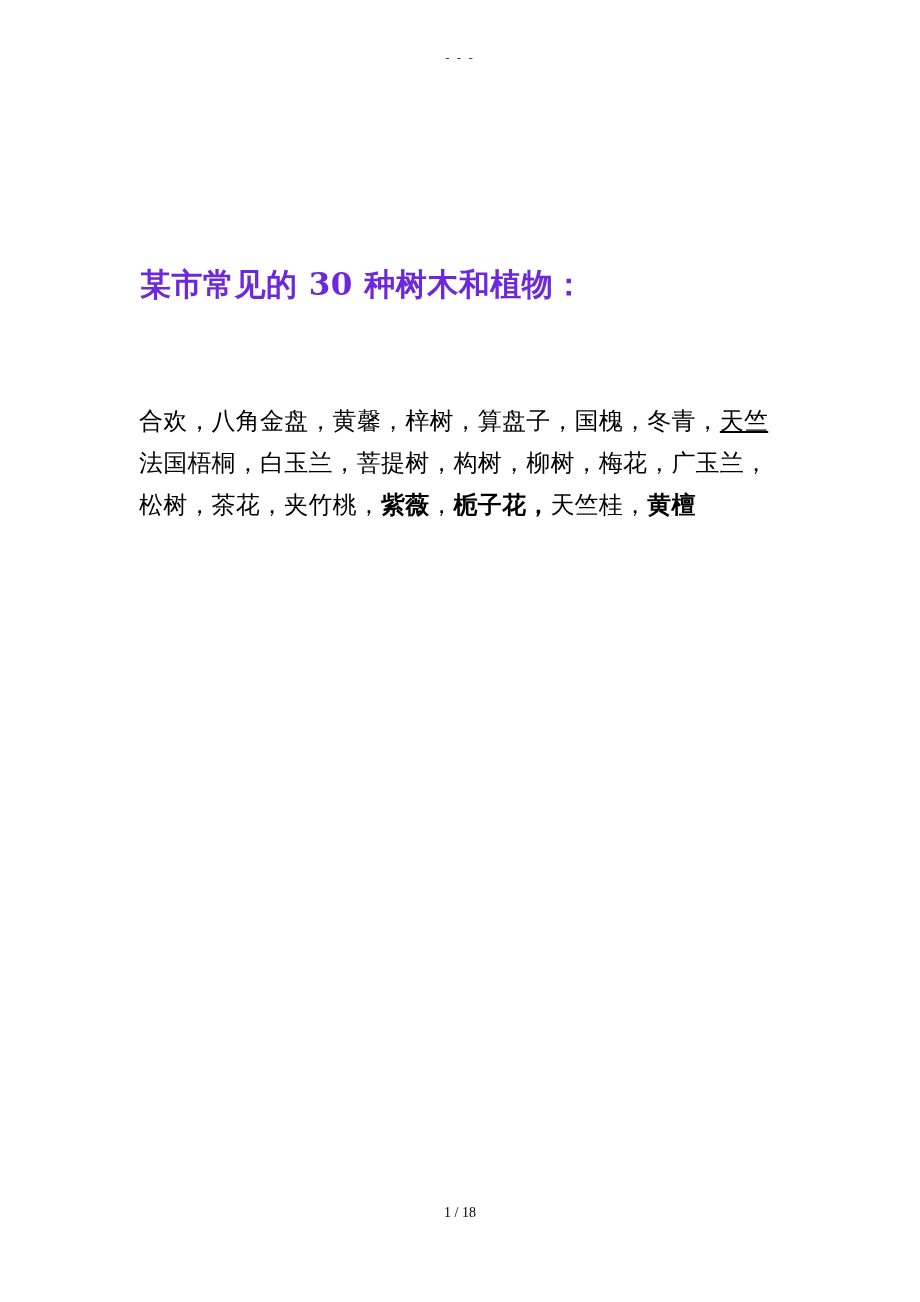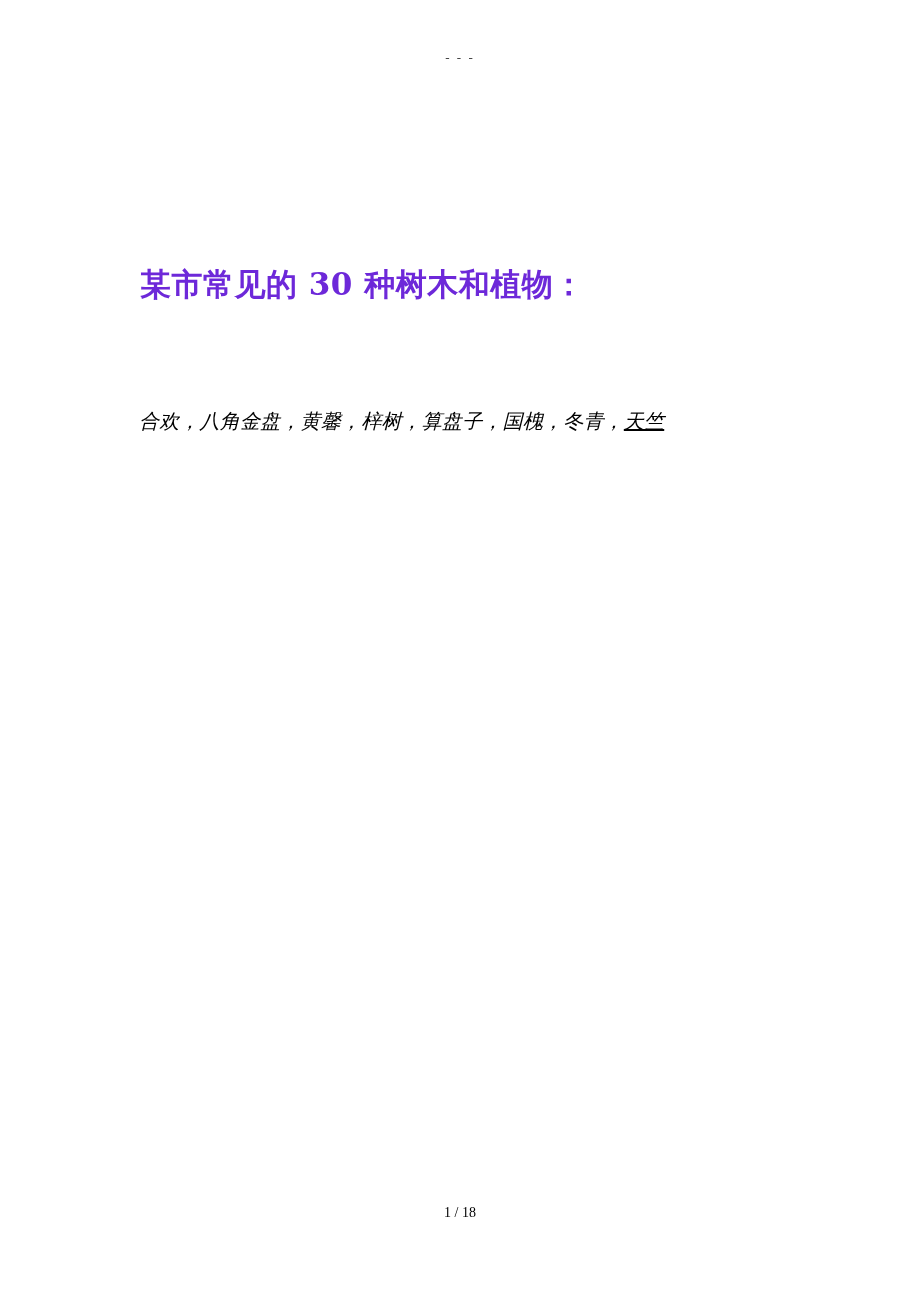--- a/index.html
+++ b/index.html
@@ -47,26 +47,25 @@
     letter-spacing: 0.5px;
   }
   .body-block {
     position: absolute;
     top: 400px;
     left: 139px;
     width: 650px;
   }
   .body-line {
     font-family: "DejaVu Serif", serif;
-    font-size: 20px;
+    font-size: 24px;
     line-height: 42px;
     color: #000000;
     white-space: nowrap;
     letter-spacing: 0.2px;
-    font-style: italic;
   }
   .u { text-decoration: underline; }
   .b { font-weight: bold; }
   .footer {
     position: absolute;
     top: 1205px;
     left: 0;
     width: 920px;
     text-align: center;
     font-family: "Liberation Serif", serif;
@@ -80,17 +79,23 @@
 <div class="page">
 
   <div class="header-mark">- - -</div>
 
   <div class="doc-title">某市常见的 30 种树木和植物：</div>
 
   <div class="body-block">
     <div class="body-line">
       <span>合欢，八角金盘，黄馨，梓树，算盘子，国槐，冬青，</span><span class="u">天竺</span>
     </div>
+    <div class="body-line">
+      <span>法国梧桐，白玉兰，菩提树，构树，柳树，梅花，广玉兰，</span>
+    </div>
+    <div class="body-line">
+      <span>松树，茶花，夹竹桃，</span><span class="b">紫薇</span><span>，</span><span class="b">栀子花，</span><span>天竺桂，</span><span class="b">黄檀</span>
+    </div>
   </div>
 
   <div class="footer">1 / 18</div>
 
 </div>
 
 </body></html>

